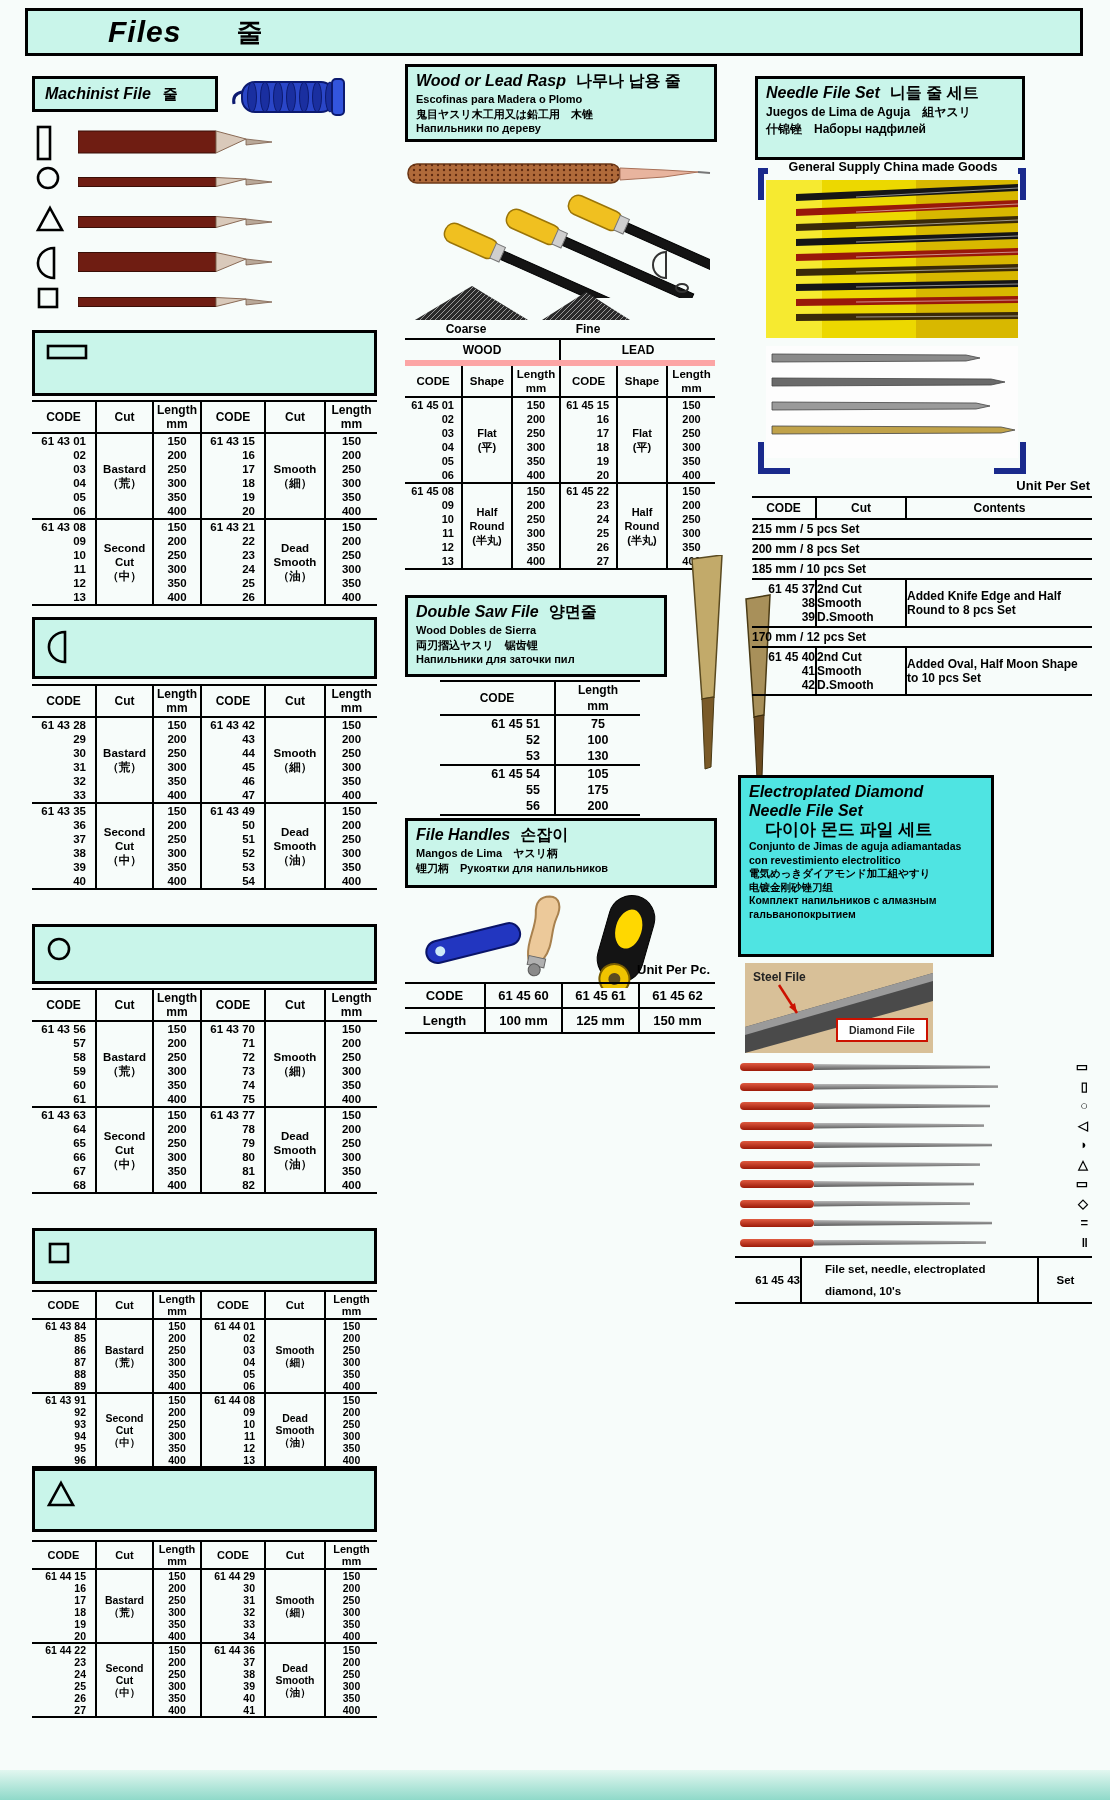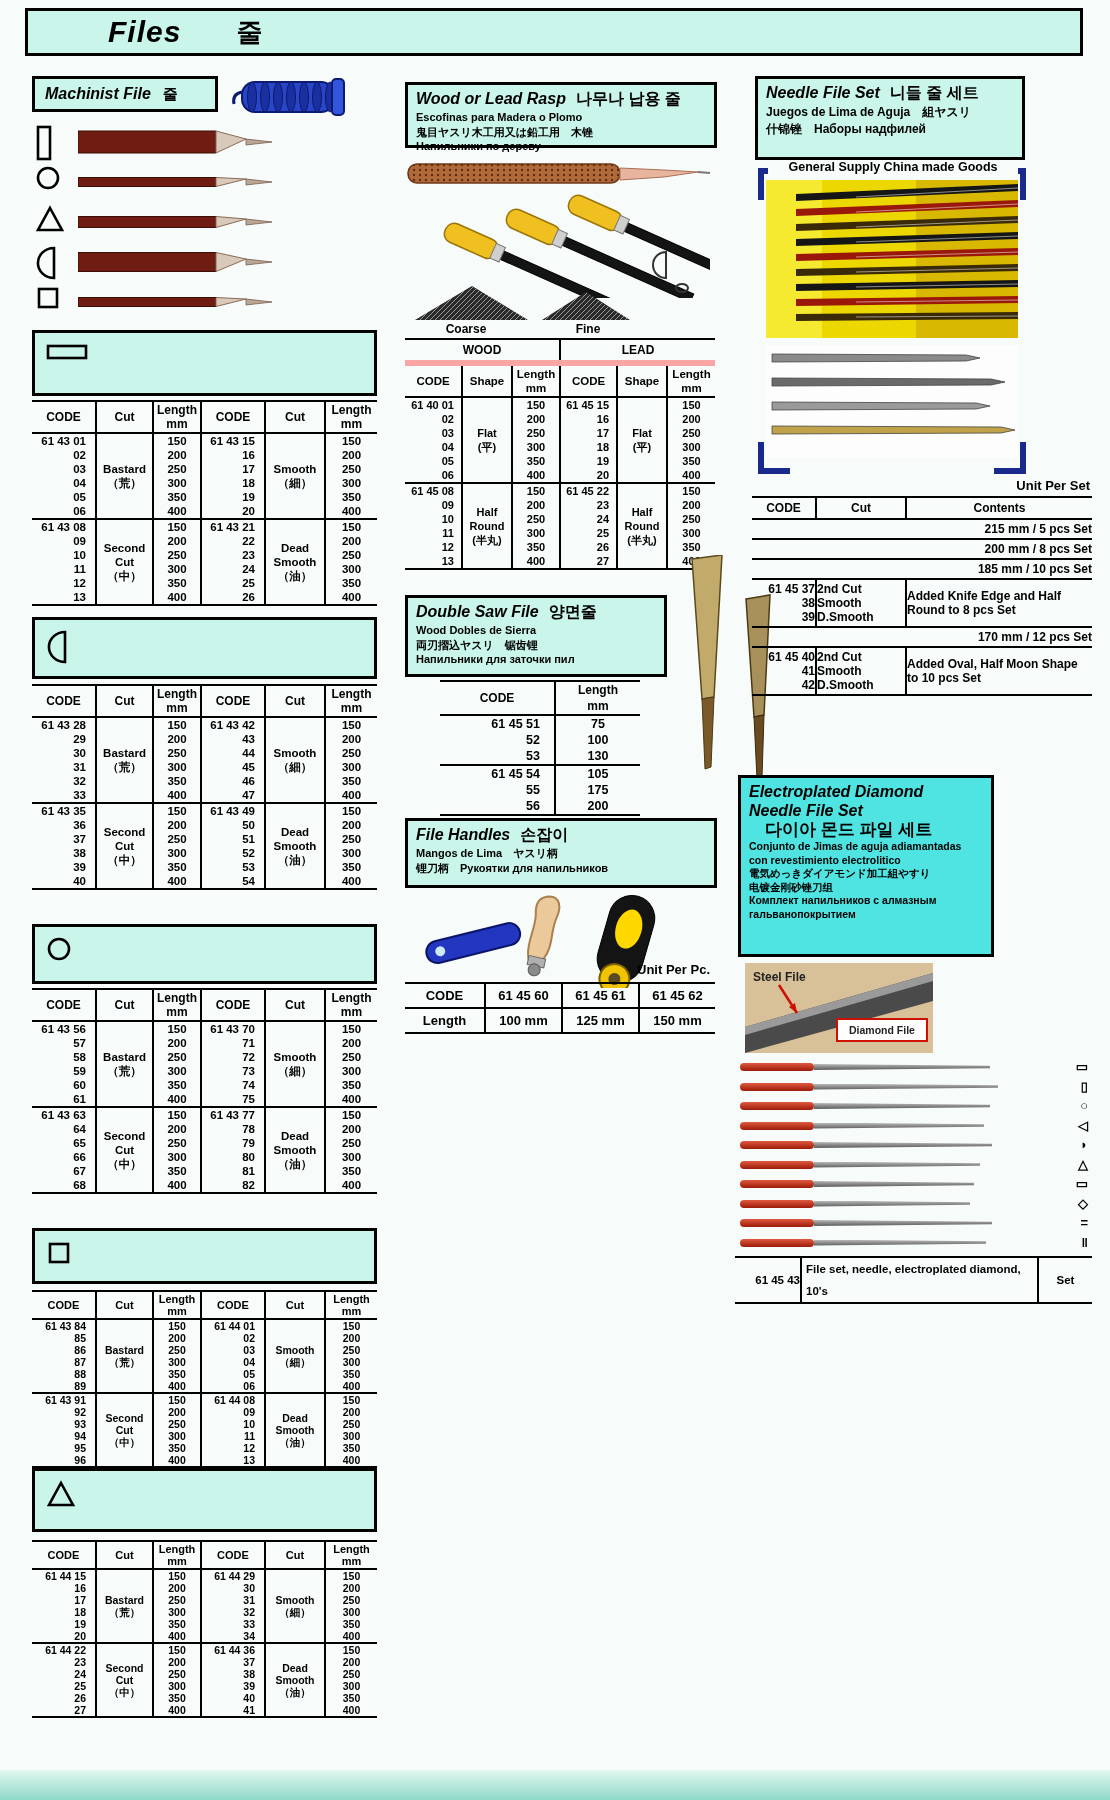--- a/index.html
+++ b/index.html
@@ -63,30 +63,30 @@
   .stab .code{text-align:right;padding-right:14px;}
   .stab .len{text-align:center;}
   .htab{width:310px;font-weight:bold;font-size:13px;border-bottom:2px solid #000;}
   .htab th,.htab td{border-left:2px solid #000;padding:0;line-height:23px;text-align:center;}
   .htab .c1{border-left:none;}
   .htab tr td{border-top:2px solid #000;}
   .ntab{width:340px;font-weight:bold;font-size:12px;border-bottom:2px solid #000;}
   .ntab th,.ntab td{padding:0;line-height:14px;}
   .ntab tr.h th{border-top:2px solid #000;border-bottom:2px solid #000;height:20px;font-size:12px;border-left:2px solid #000;}
   .ntab tr.h th.c1{border-left:none;}
-  .ntab tr.size td{border-top:2px solid #000;border-bottom:2px solid #000;text-align:right;height:18px;font-size:12px;}
+  .ntab tr.size td{border-top:2px solid #000;border-bottom:2px solid #000;text-align:left;height:18px;font-size:12px;}
   .ntab tr.body td{border-left:2px solid #000;vertical-align:middle;padding:2px 0;}
   .ntab tr.body td.c1{border-left:none;}
   .ntab .code{text-align:right;padding-right:12px;}
   .ntab .cuts{padding-left:8px;}
   .ntab .cont{padding-left:8px;padding-right:4px;line-height:14px;}
   .btab{width:357px;font-weight:bold;font-size:11.5px;border-bottom:2px solid #000;}
   .btab td{border-left:2px solid #000;border-top:2px solid #000;line-height:22px;padding:0;}
   .btab td.c1{border-left:none;text-align:right;}
-  .btab td.desc{padding-left:4px;margin-top:44px;}
+  .btab td.desc{padding-left:23px;margin-top:44px;}
   .btab td.unit{text-align:center;}
   
   .frame{left:758px;top:168px;width:268px;height:306px;}
   .corner{position:absolute;width:26px;height:26px;}
   .corner.tl{left:0;top:0;border-left:6px solid #1a2a8c;border-top:6px solid #1a2a8c;}
   .corner.tr{right:0;top:0;border-right:6px solid #1a2a8c;border-top:6px solid #1a2a8c;}
   .corner.bl{left:0;bottom:0;border-left:6px solid #1a2a8c;border-bottom:6px solid #1a2a8c;}
   .corner.br{right:0;bottom:0;border-right:6px solid #1a2a8c;border-bottom:6px solid #1a2a8c;}
   .photo-label{left:768px;top:160px;width:250px;text-align:center;font-size:12.5px;font-weight:bold;background:#f7fcfa;}
   .unit-label{font-size:13px;font-weight:bold;text-align:right;}
@@ -727,21 +727,21 @@
               <td class="c1 code">27</td>
               <td class="len">400</td>
               <td class="code">41</td>
               <td class="len">400</td>
             </tr>
           </tbody>
         </table>
       </div>
     </div>
 
-  <div class="sec2 abs" style="left:405px;top:82px;width:312px;height:66px;">
+  <div class="sec2 abs" style="left:405px;top:64px;width:312px;height:78px;">
     <div class="stitle"><span>Wood or Lead Rasp</span><span class="kr">나무나 납용 줄</span></div>
     <div class="ssub">Escofinas para Madera o Plomo</div>
     <div class="ssub">鬼目ヤスリ木工用又は鉛工用　木锉</div>
     <div class="ssub">Напильники по дереву</div>
   </div>
   <div class="abs" id="rasp-photo" style="left:406px;top:158px;"><svg width="305" height="32" viewBox="0 0 305 32">
   <defs>
           <pattern id="rdts" width="6" height="5" patternUnits="userSpaceOnUse">
             <circle cx="2" cy="2" r="1.2" fill="#5e2a10"></circle>
           </pattern>
@@ -800,21 +800,21 @@
           </tr>
           <tr class="h">
             <th class="c1">CODE</th>
             <th>Shape</th>
             <th>Length<br>mm</th>
             <th>CODE</th>
             <th>Shape</th>
             <th>Length<br>mm</th>
           </tr>
           <tr class="g0">
-            <td class="c1 code">61 40 01</td>
+            <td class="c1 code">61 45 01</td>
             <td class="cut" rowspan="6">Flat<br>(平)</td>
             <td class="len">150</td>
             <td class="code">61 45 15</td>
             <td class="cut" rowspan="6">Flat<br>(平)</td>
             <td class="len">150</td>
           </tr>
           <tr class="">
             <td class="c1 code">02</td>
             <td class="len">200</td>
             <td class="code">16</td>

